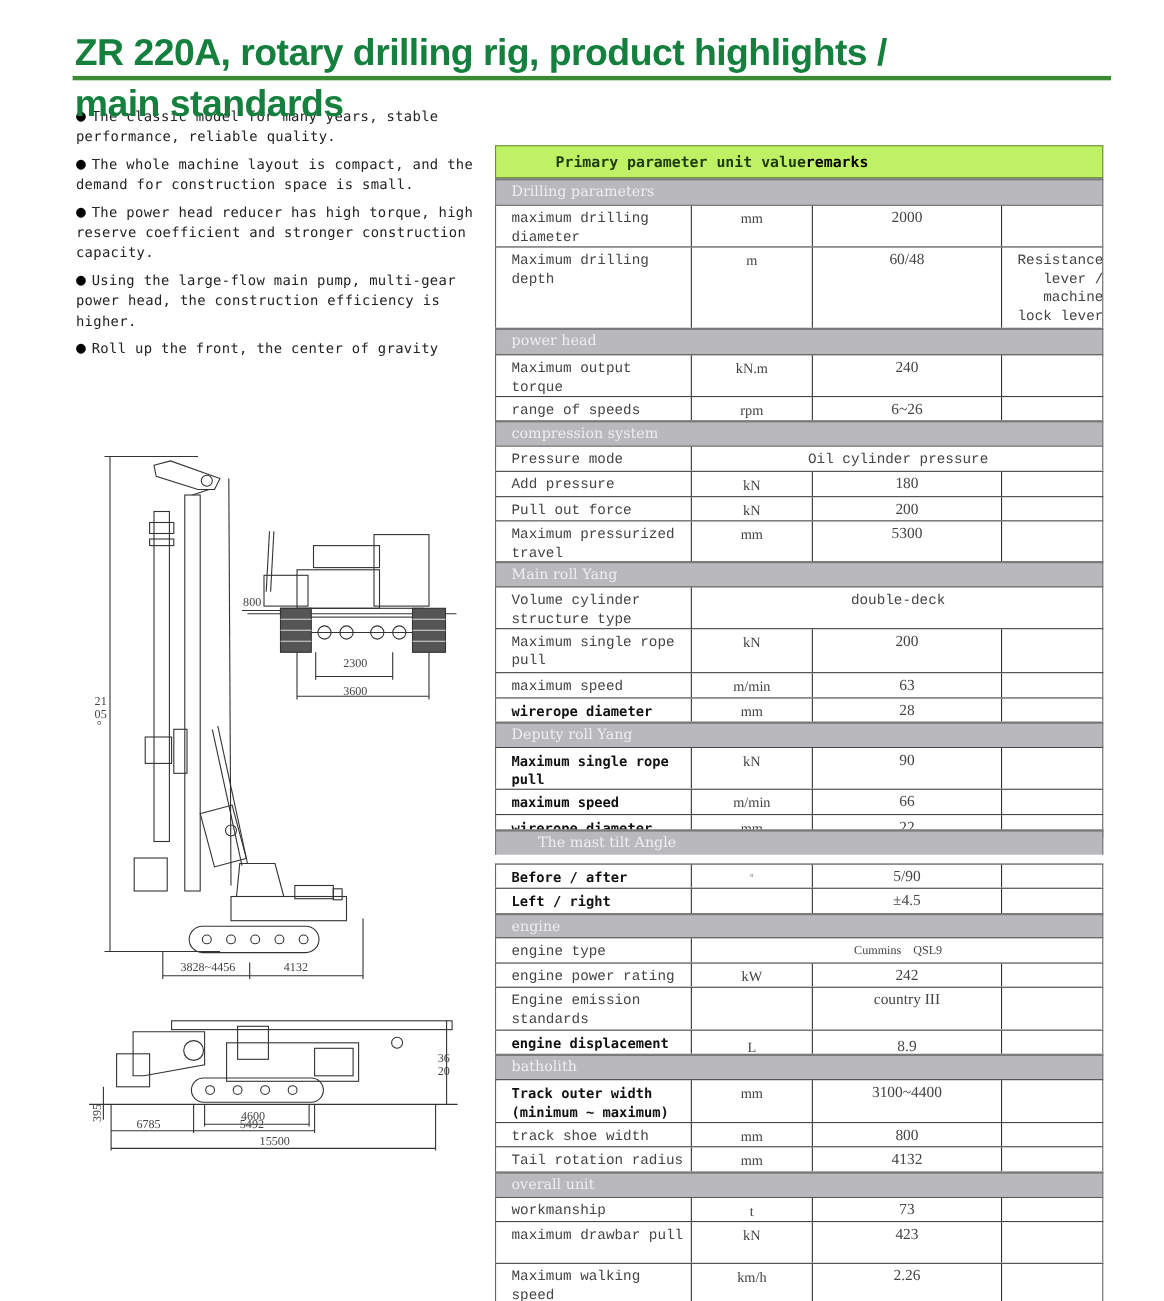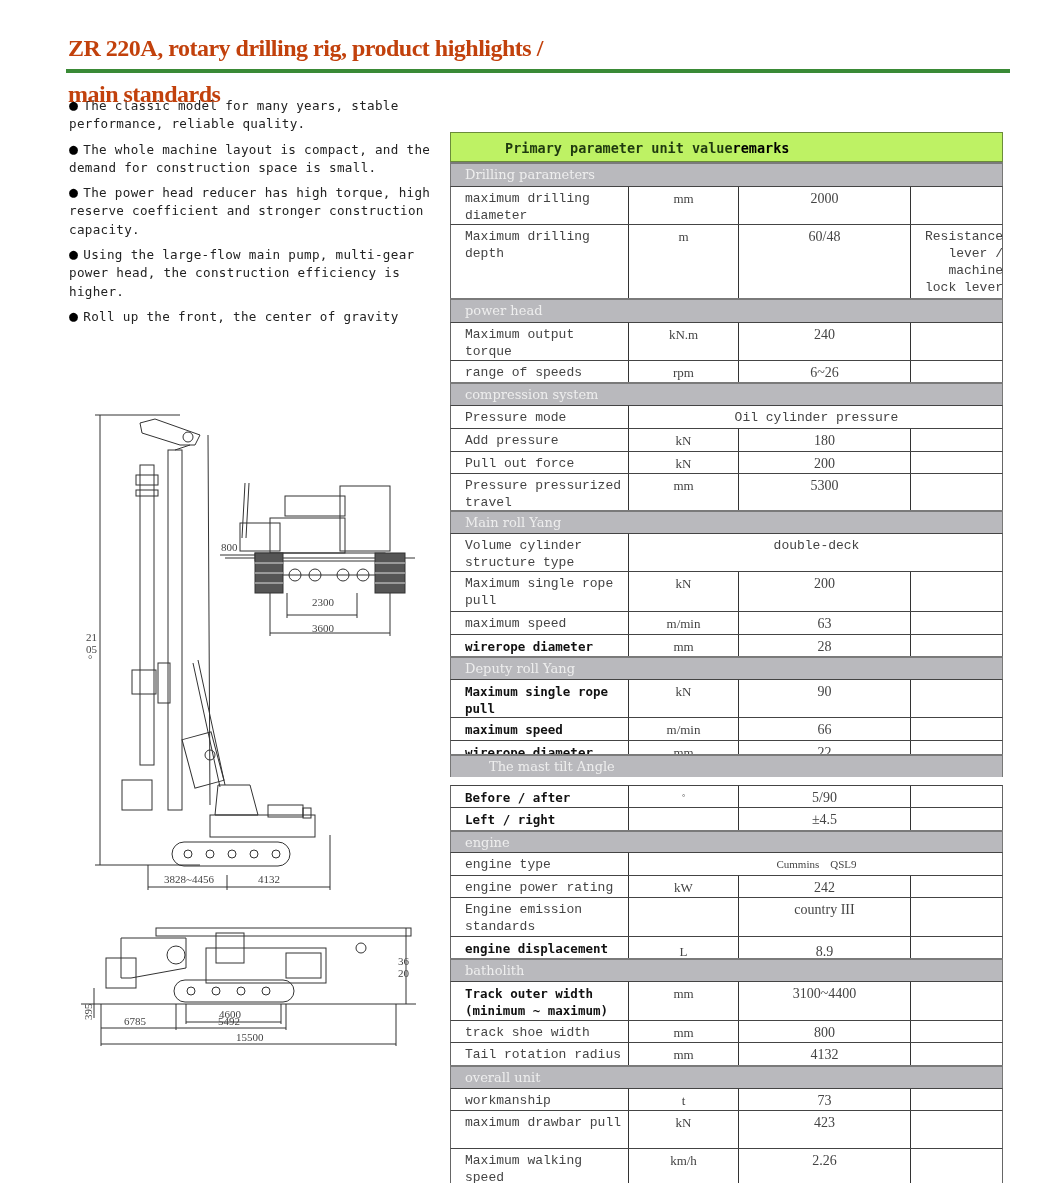--- a/index.html
+++ b/index.html
@@ -1,17 +1,17 @@
 <!DOCTYPE html>
 <html><head>
 <meta charset="utf-8">
 <style>
   html, body { margin:0; padding:0; background:#ffffff; }
   body { width:1058px; height:1183px; position:relative; overflow:hidden; font-family:"DejaVu Sans Mono","Liberation Mono",monospace; color:#111; }
-  .title { position:absolute; left:68px; top:26px; font-family:Liberation Serif, serif; font-weight:bold; font-size:24px; line-height:44px; letter-spacing:-0.5px; color:#c2410c; white-space:nowrap; }
+  .title { position:absolute; left:68px; top:26px; font-family:Liberation Sans, sans-serif; font-weight:bold; font-size:34px; line-height:44px; letter-spacing:-0.5px; color:#15803d; white-space:nowrap; }
   .title.l2 { top:72px; z-index:2; }
   .rule { position:absolute; left:66px; top:69px; width:944px; height:4px; background:#3a8a36; }
   .bullets { position:absolute; left:69px; top:96px; width:370px; height:233px; overflow:hidden; font-size:12.6px; line-height:18.3px; color:#222; letter-spacing:0.3px; }
   .bullet { margin:0 0 6px 0; }
   .dot { font-size:15px; color:#000; margin-right:5px; }
   .drawing { position:absolute; }
   .dim { font-family:"Liberation Serif","DejaVu Serif",serif; font-size:11px; fill:#444; }
   .tbl { position:absolute; left:450px; top:132px; width:553px; }
   .tbl-inner { position:relative; width:553px; }
   .hdr { position:absolute; left:0; width:553px; height:30px; background:#bef264; border:1px solid #6b8c3a; box-sizing:border-box; font-size:13.5px; font-weight:bold; color:#1f3a0f; line-height:30px; padding-left:54px; white-space:nowrap; }
@@ -211,21 +211,21 @@
     <div class="cell c2">180</div>
     <div class="cell c3"></div>
   </div>
   <div class="row" style="top:319px;height:22px;">
     <div class="cell c0">Pull out force</div>
     <div class="cell c1">kN</div>
     <div class="cell c2">200</div>
     <div class="cell c3"></div>
   </div>
   <div class="row" style="top:341px;height:37px;">
-    <div class="cell c0">Pressure pressurized travel</div>
+    <div class="cell c0">Maximum pressurized travel</div>
     <div class="cell c1">mm</div>
     <div class="cell c2">5300</div>
     <div class="cell c3"></div>
   </div>
 
   <div class="sec" style="top:378px;height:23px;">Main roll Yang</div>
   <div class="row" style="top:401px;height:38px;">
     <div class="cell c0">Volume cylinder structure type</div>
     <div class="cell span">double-deck</div>
   </div>

